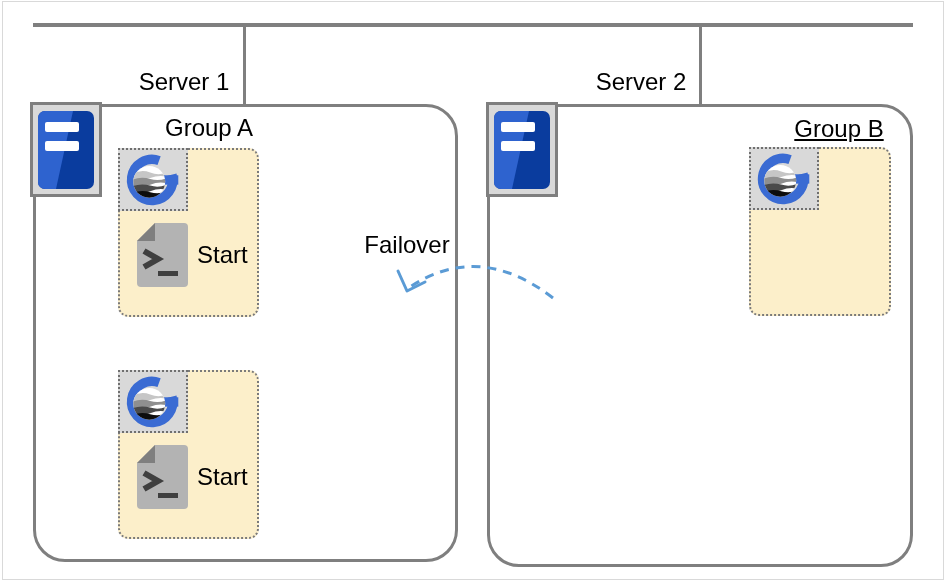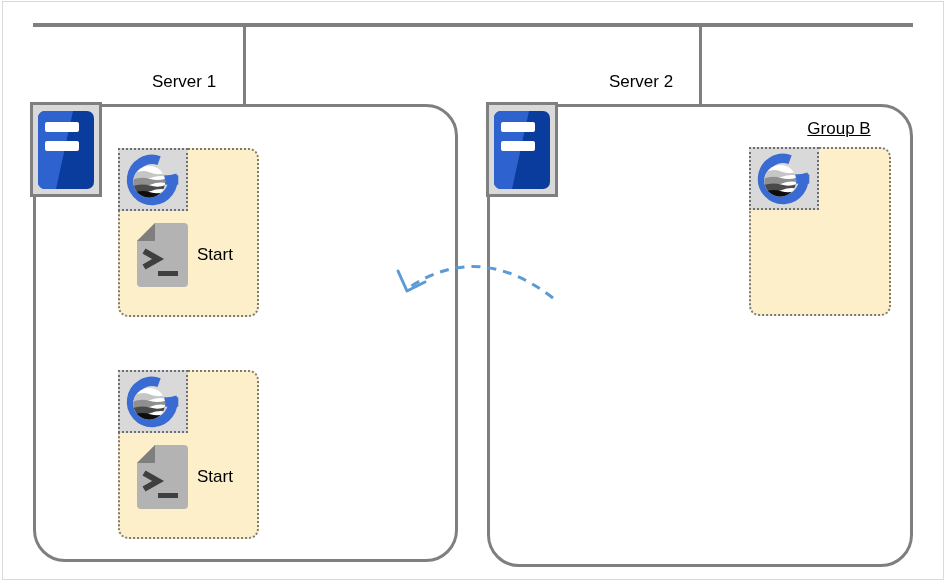--- a/index.html
+++ b/index.html
@@ -13,21 +13,21 @@
   .bus  { position:absolute; left:33px; top:23px; width:880px; height:4px; background:#7F7F7F; }
   .drop { position:absolute; top:25px; width:3px; height:79px; background:#7F7F7F; }
   .drop1 { left:243px; }
   .drop2 { left:699px; }
   
   .server-box { position:absolute; box-sizing:border-box;
                 border:3px solid #7F7F7F; border-radius:32px; background:transparent; }
   .server1 { left:33px;  top:104px; width:425px; height:458px; }
   .server2 { left:487px; top:104px; width:426px; height:463px; }
   
-  .lbl { position:absolute; font-size:17px; line-height:22px; white-space:nowrap; }
+  .lbl { position:absolute; font-size:24px; line-height:22px; white-space:nowrap; }
   .ctr { width:170px; text-align:center; }
   .server1-label { left:99px;  top:71px; }
   .server2-label { left:556px; top:71px;text-align:center; }
   .groupA-label  { left:124px; top:117px; }
   .groupC-label  { left:124px; top:338px; }
   .groupB-label  { left:754px; top:118px;text-decoration:underline; }
   .failover-label{ left:322px; top:234px; }
   .startA-label  { left:197px; top:244px; }
   .startC-label  { left:197px; top:466px; }
   
@@ -117,20 +117,21 @@
     <svg width="56" height="78">
         <use href="#sym-tower"></use>
       </svg>
   </div>
   <div class="srv-icon srv2">
     <svg width="56" height="78">
         <use href="#sym-tower"></use>
       </svg>
   </div>
 
+  <div class="lbl ctr groupA-label">Group A</div>
   <div class="group-box groupA-box"></div>
   <div class="app-icon appA">
     <svg viewBox="0 0 70 63">
         <use href="#sym-gapp"></use>
       </svg>
   </div>
   <div class="script-icon scrA">
     <svg viewBox="0 0 51 64">
         <use href="#sym-script"></use>
       </svg>
@@ -151,17 +152,18 @@
   <div class="lbl startC-label">Start</div>
 
   <div class="lbl ctr groupB-label">Group B</div>
   <div class="group-box groupB-box"></div>
   <div class="app-icon appB">
     <svg viewBox="0 0 70 63">
         <use href="#sym-gapp"></use>
       </svg>
   </div>
 
+  <div class="lbl ctr failover-label">Failover</div>
   <svg class="overlay" viewBox="0 0 948 586">
     <path d="M553,298 Q478,240 407,289" fill="none" stroke="#5B9BD5" stroke-width="3" stroke-dasharray="9 7"></path>
     <path d="M398,271 L407,291 L425,282" fill="none" stroke="#5B9BD5" stroke-width="3" stroke-linejoin="round" stroke-linecap="round"></path>
   </svg>
 </div>
 
 </body></html>

